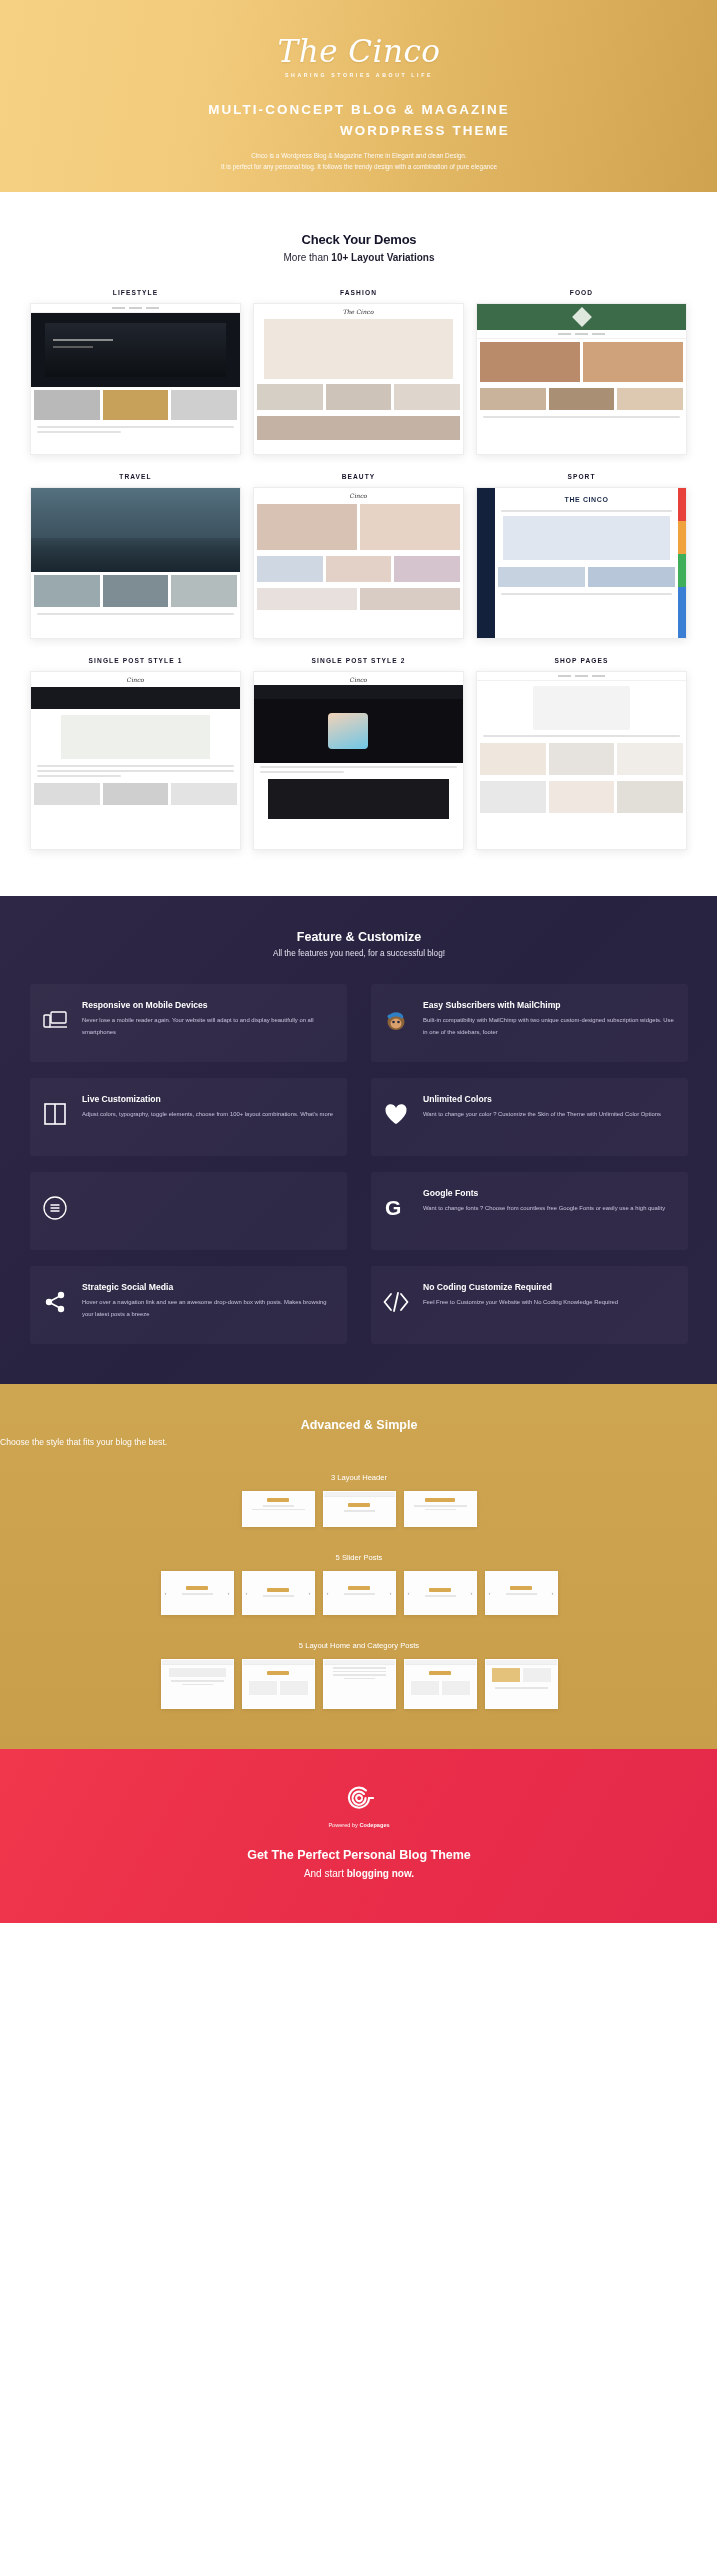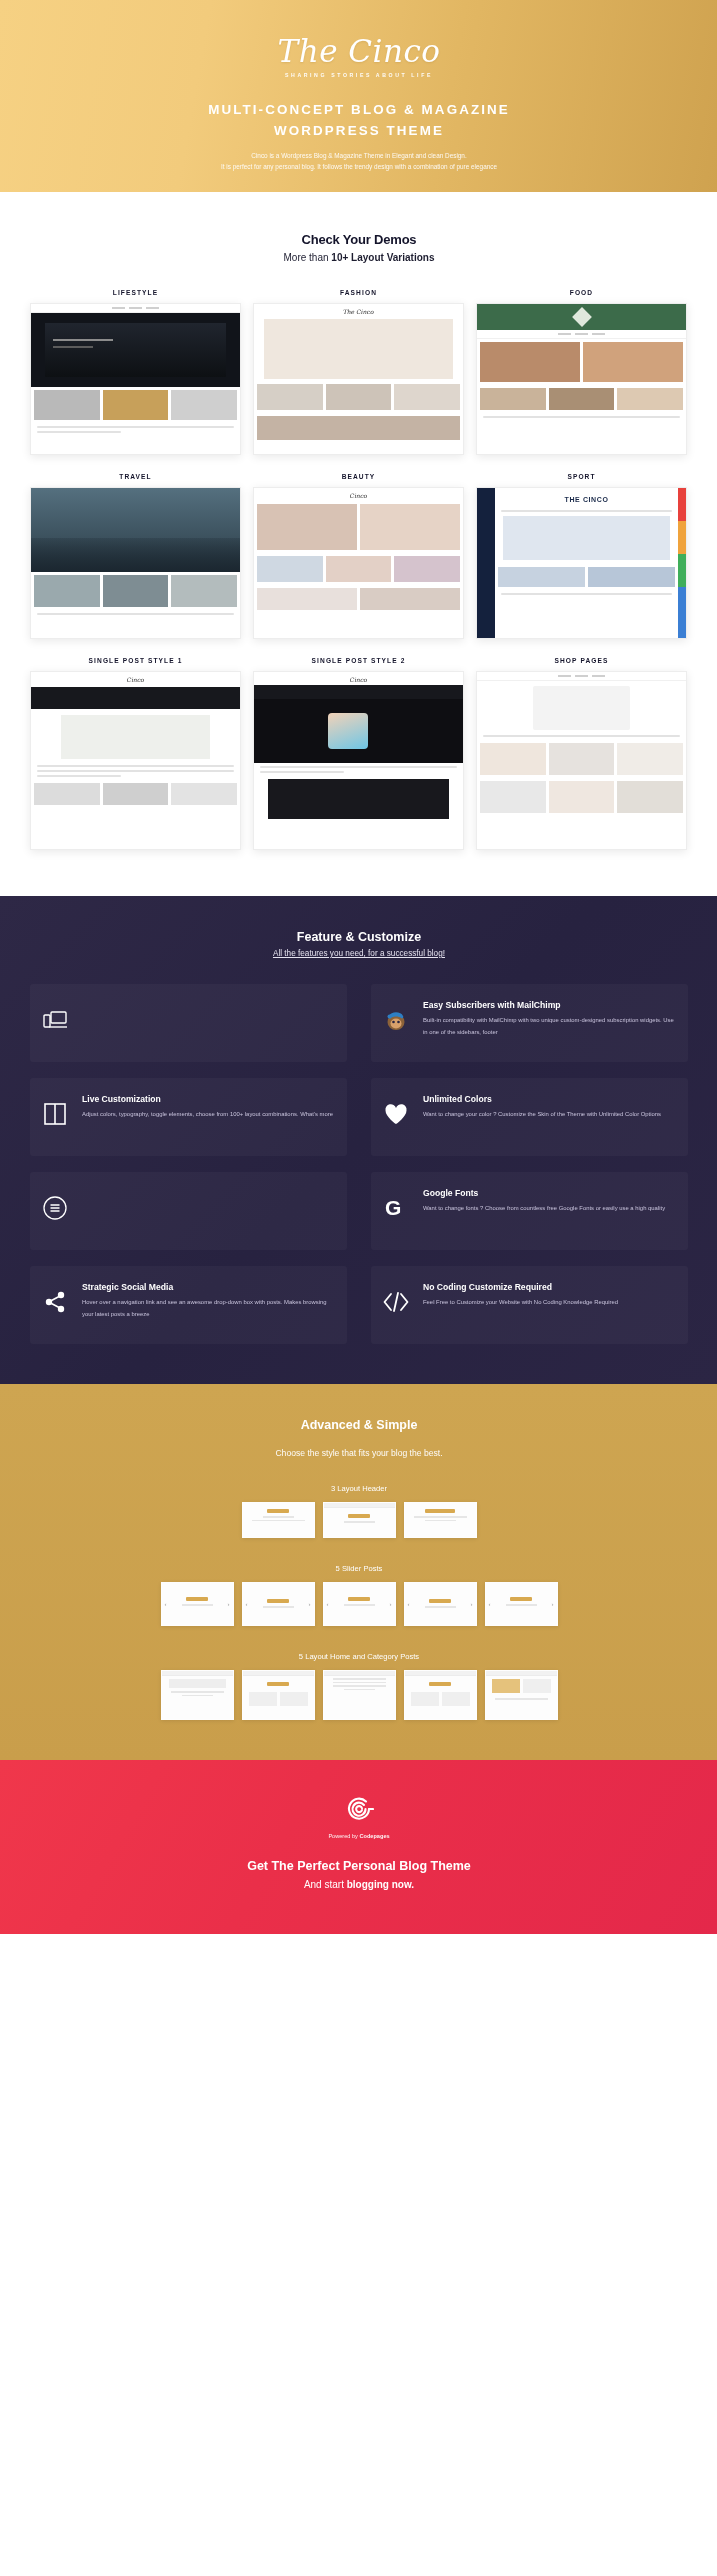--- a/index.html
+++ b/index.html
@@ -36,21 +36,21 @@
     margin-top:5px;
     font-weight:600;
     opacity:.95;
   }
   .hero-h1 {
     margin-top:22px;
     font-size:13.4px;
     font-weight:bold;
     color:#fff;
     letter-spacing:2.1px;
-    text-align:center;
+    text-align:right;
     line-height:1.55;
   }
   .hero-p {
     margin-top:8px;
     font-size:6.4px;
     color:#fff;
     opacity:.92;
     text-align:center;
     line-height:1.75;
     max-width:439px;
@@ -106,21 +106,21 @@
   .m-line { height:2px; background:#e2e2e2; margin:3px 6px; border-radius:1px;}
   .m-line.s { width:40%; }
 
   
   .features {
     background:#2b2642;
     background-image:linear-gradient(135deg,#2e2846 0%,#272240 50%,#2b2544 100%);
     padding:34px 0 40px;
   }
   .feat-title { text-align:center; font-size:12.5px; font-weight:bold; color:#fff; }
-  .feat-sub { text-align:center; font-size:8.2px; color:#e6e3f0; margin-top:5px;text-decoration:underline; }
+  .feat-sub { text-align:center; font-size:8.2px; color:#e6e3f0; margin-top:5px; }
   .feat-grid {
     width:658px; margin:26px auto 0;
     display:flex; flex-wrap:wrap;
     gap:16px 24px;
   }
   .feat-card {
     width:317px;
     background:rgba(255,255,255,.035);
     border-radius:3px;
     padding:14px 14px 14px 10px;
@@ -138,21 +138,21 @@
   .feat-h { font-size:8.6px; font-weight:bold; color:#fff; margin-bottom:5px; }
   .feat-p { font-size:5.9px; color:#c9c4dd; line-height:2.0; }
 
   
   .advanced {
     background:#cba24f;
     background-image:linear-gradient(180deg,#cea551 0%,#c99e4b 100%);
     padding:34px 0 40px;
   }
   .adv-title { text-align:center; font-size:12.5px; font-weight:bold; color:#fff; }
-  .adv-sub { text-align:center; font-size:8.6px; color:#fff; margin-top:16px; opacity:.97;}
+  .adv-sub { text-align:left; font-size:8.6px; color:#fff; margin-top:5px; opacity:.97;}
   .adv-group { margin-top:26px; }
   .adv-group-label { text-align:center; font-size:7.6px; color:#fff; margin-bottom:9px; }
   .adv-row { display:flex; justify-content:center; gap:8px; }
   .adv-thumb {
     width:73px; height:36px;
     background:#fdfdfd;
     border:1px solid rgba(255,255,255,.5);
     box-shadow:0 1px 4px rgba(0,0,0,.10);
     position:relative; overflow:hidden;
   }
@@ -388,20 +388,24 @@
   <div class="feat-grid">
 
     <div class="feat-card">
       <div class="feat-ico">
         <svg width="24" height="18" viewBox="0 0 24 18" fill="none" stroke="#fff" stroke-width="1.4">
           <rect x="8" y="1" width="15" height="11" rx="1"></rect>
             <path d="M6 16h19"></path>
           <rect x="1" y="4" width="6" height="12" rx="1"></rect>
         </svg>
       </div>
+      <div class="feat-body">
+        <div class="feat-h">Responsive on Mobile Devices</div>
+        <div class="feat-p">Never lose a mobile reader again. Your website will adapt to and display beautifully on all smartphones</div>
+      </div>
     </div>
 
     <div class="feat-card">
       <div class="feat-ico">
         <svg width="26" height="26" viewBox="0 0 26 26">
           <ellipse cx="13" cy="15" rx="8.5" ry="8" fill="#8c6239"></ellipse>
           <ellipse cx="13" cy="16.5" rx="5.5" ry="5" fill="#d9a06b"></ellipse>
           <circle cx="10.5" cy="15" r="1.3" fill="#2b2642"></circle>
             <circle cx="15.5" cy="15" r="1.3" fill="#2b2642"></circle>
           <path d="M6 9c2-5 12-5 14 0 1 2-1 3-2 2-2-2-8-2-10 0-1 1-3 0-2-2z" fill="#2e7fc4"></path>

